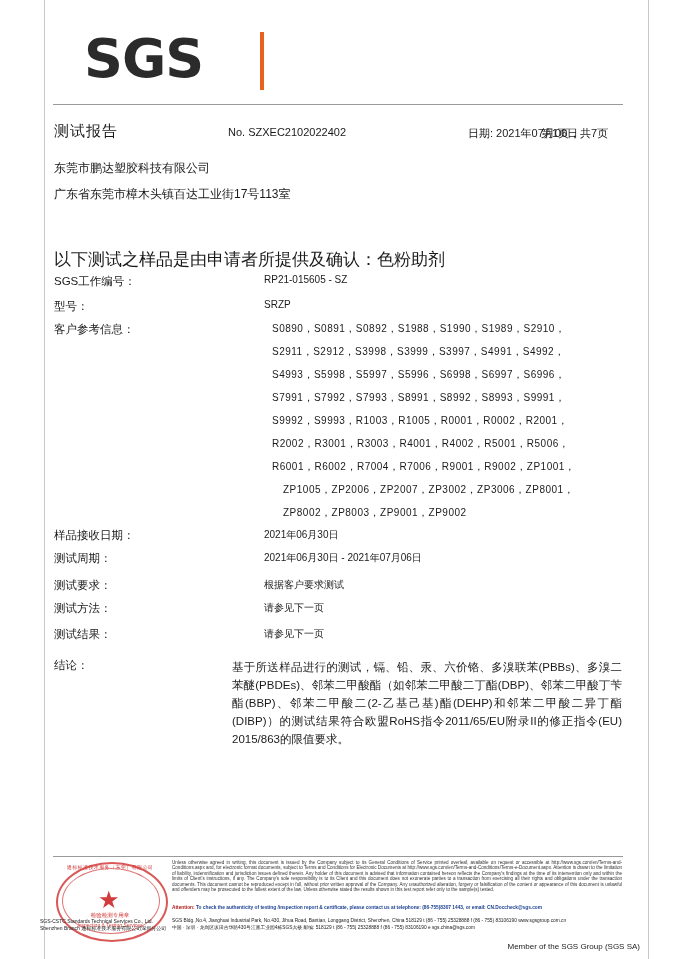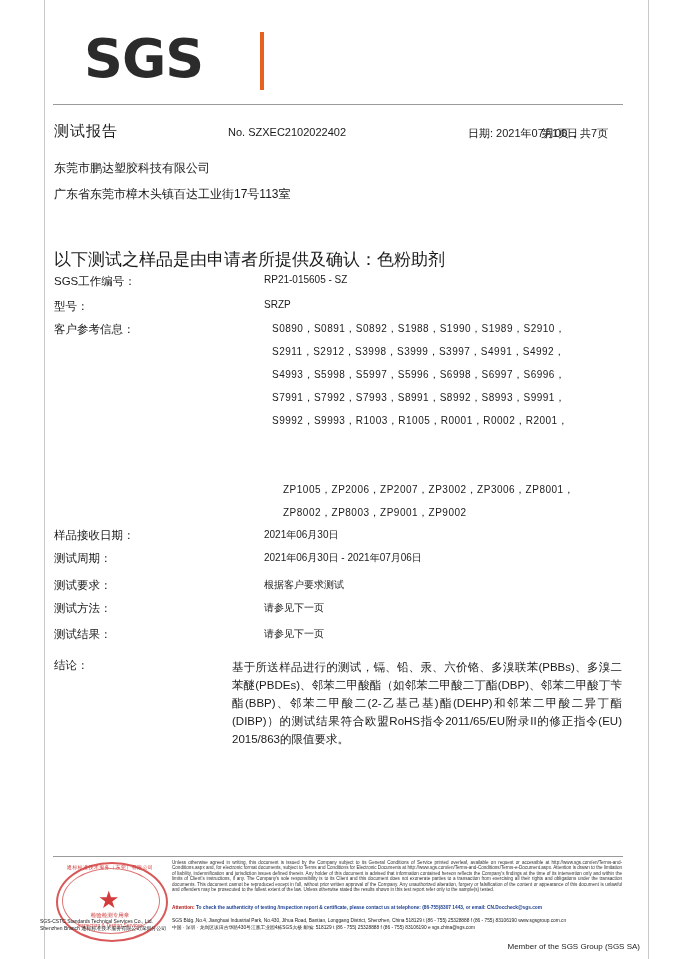--- a/index.html
+++ b/index.html
@@ -325,20 +325,22 @@
   <div class="field-label" style="top:299px;">型号：</div>
   <div class="field-value" style="top:299px;">SRZP</div>
 
   <div class="field-label" style="top:322px;">客户参考信息：</div>
 
   <div class="ref-line" style="top:322px;">S0890，S0891，S0892，S1988，S1990，S1989，S2910，</div>
   <div class="ref-line" style="top:345px;">S2911，S2912，S3998，S3999，S3997，S4991，S4992，</div>
   <div class="ref-line" style="top:368px;">S4993，S5998，S5997，S5996，S6998，S6997，S6996，</div>
   <div class="ref-line" style="top:391px;">S7991，S7992，S7993，S8991，S8992，S8993，S9991，</div>
   <div class="ref-line" style="top:414px;">S9992，S9993，R1003，R1005，R0001，R0002，R2001，</div>
+  <div class="ref-line" style="top:437px;">R2002，R3001，R3003，R4001，R4002，R5001，R5006，</div>
+  <div class="ref-line" style="top:460px;">R6001，R6002，R7004，R7006，R9001，R9002，ZP1001，</div>
   <div class="ref-line indent" style="top:483px;">ZP1005，ZP2006，ZP2007，ZP3002，ZP3006，ZP8001，</div>
   <div class="ref-line indent" style="top:506px;">ZP8002，ZP8003，ZP9001，ZP9002</div>
 
   <div class="field-label" style="top:528px;">样品接收日期：</div>
   <div class="field-value" style="top:528px;">2021年06月30日</div>
 
   <div class="field-label" style="top:551px;">测试周期：</div>
   <div class="field-value" style="top:551px;">2021年06月30日 - 2021年07月06日</div>
 
   <div class="field-label" style="top:578px;">测试要求：</div>

